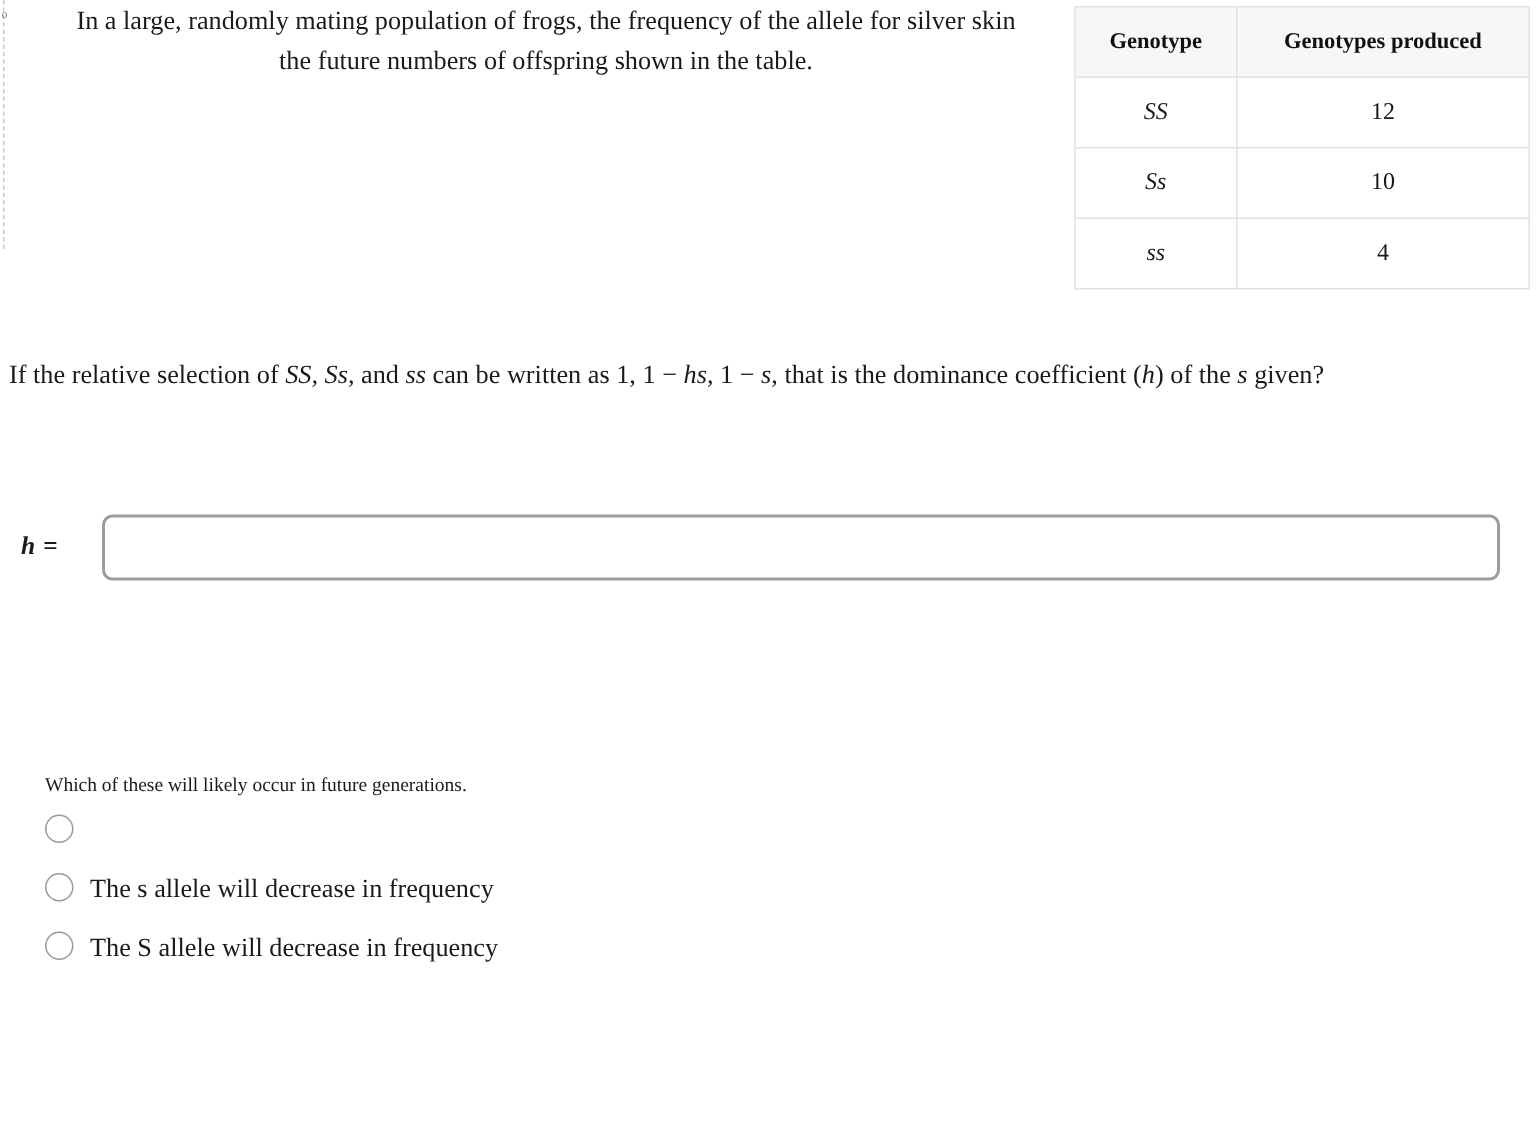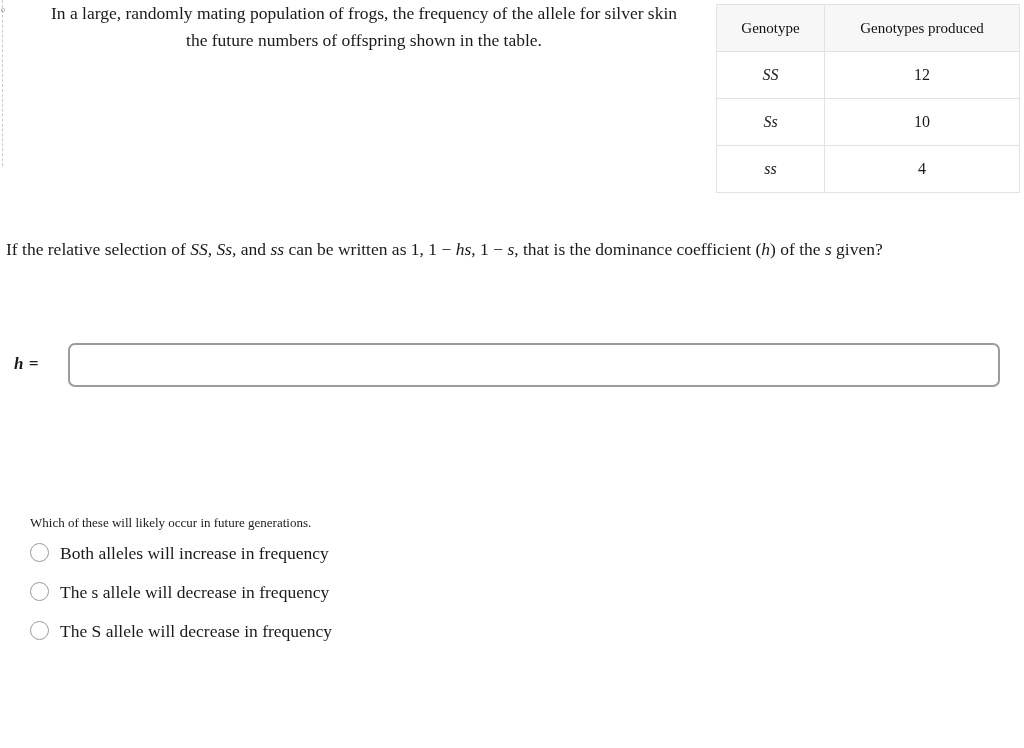--- a/index.html
+++ b/index.html
@@ -65,21 +65,21 @@
   .geno-table td {
     border: 1px solid #e2e2e2;
     text-align: center;
     font-size: 15.5px;
     padding: 0;
     height: 46px;
     vertical-align: middle;
   }
   .geno-table th {
     background: #f7f7f7;
-    font-weight: normal;
+    font-weight: bold;
     font-size: 15px;
     color: #111;
   }
   .geno-table col.c1 { width: 108px; }
   .geno-table col.c2 { width: 195px; }
   .geno-table td.genotype {
     font-style: italic;
     font-size: 16px;
   }
   .geno-table td.count {
@@ -214,21 +214,20 @@
 <div class="answer-row">
   <span class="answer-label">h =</span>
   <input class="answer-input" type="text" placeholder="" style="">
 </div>
 
 <div class="mc-prompt">Which of these will likely occur in future generations.</div>
 
 <div class="mc-list">
   <div class="mc-option">
     <span class="mc-radio"></span>
-    <span class="mc-label">Both alleles will increase in frequency</span>
   </div>
   <div class="mc-option">
     <span class="mc-radio"></span>
     <span class="mc-label">The s allele will decrease in frequency</span>
   </div>
   <div class="mc-option">
     <span class="mc-radio"></span>
     <span class="mc-label">The S allele will decrease in frequency</span>
   </div>
 </div>

